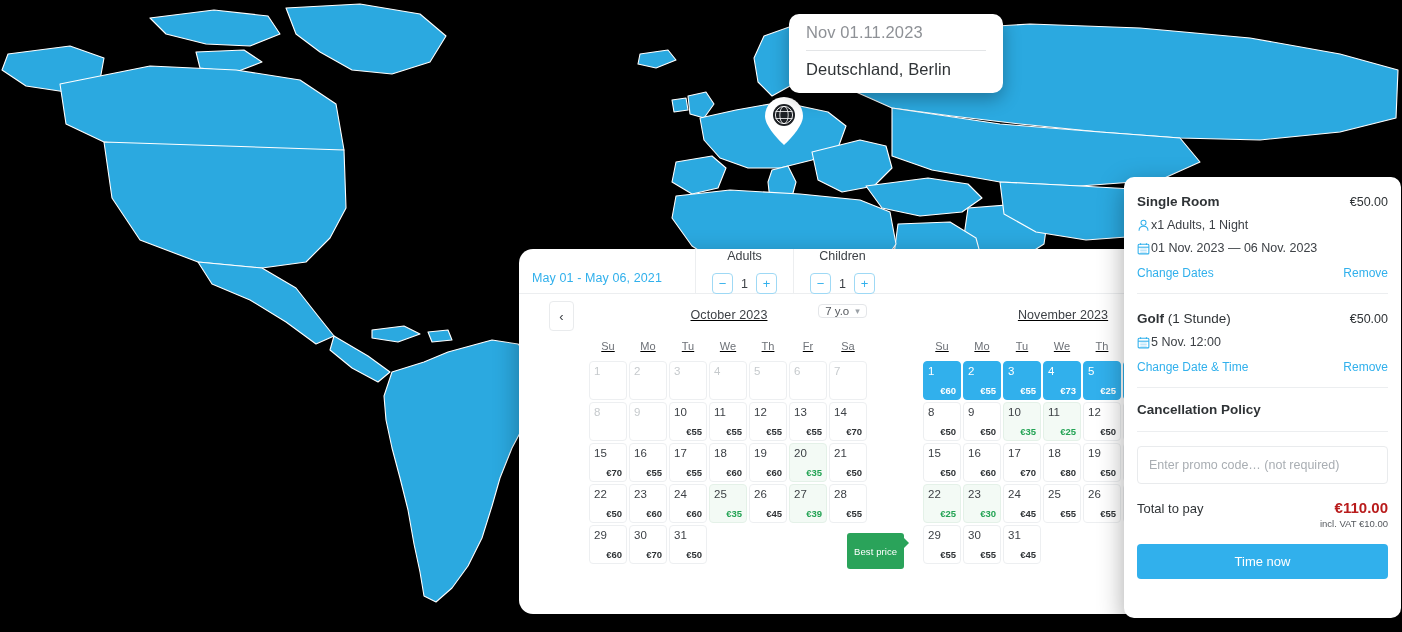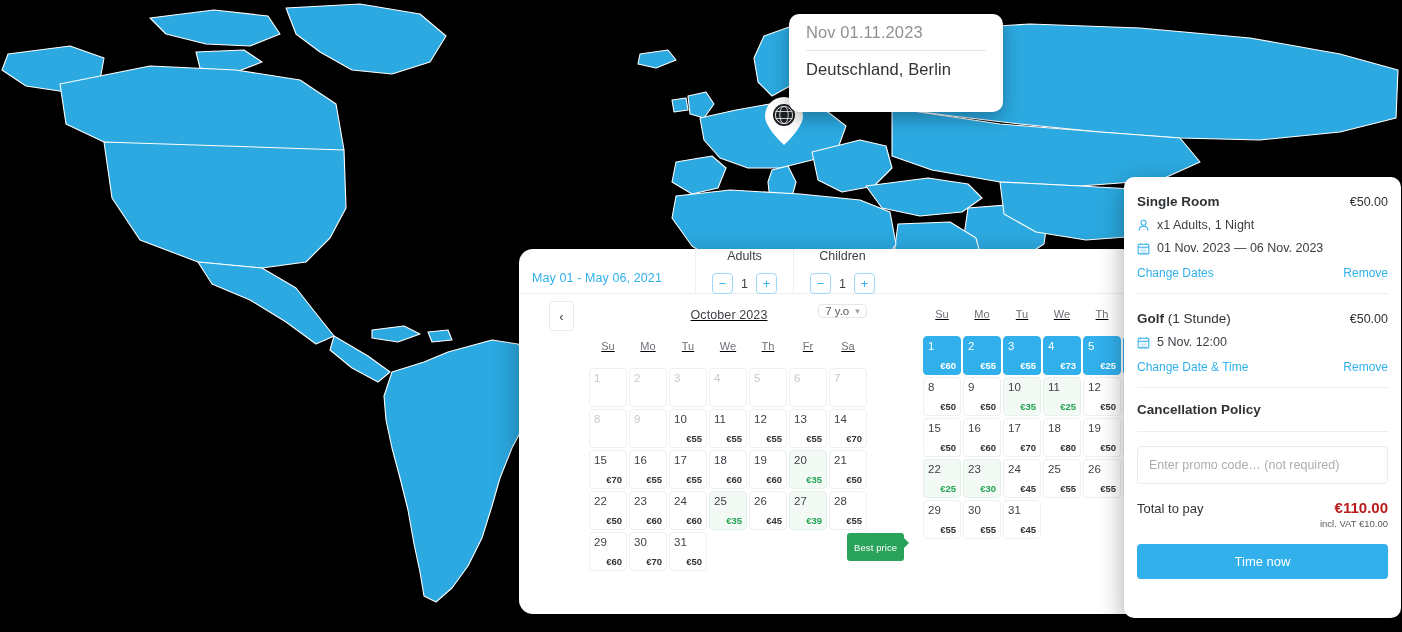--- a/index.html
+++ b/index.html
@@ -14,21 +14,21 @@
   
   #map-layer { position: absolute; inset: 0; }
   #map-layer svg { display: block; width: 1402px; height: 632px; }
   .land { fill: #2BA9E0; stroke: #ffffff; stroke-width: 1.1; stroke-linejoin: round; }
 
   
   #map-pin { position: absolute; left: 762px; top: 96px; width: 44px; height: 50px; }
 
   
   #loc-card {
-    position: absolute; left: 789px; top: 14px; width: 214px; height: 98px;
+    position: absolute; left: 789px; top: 14px; width: 214px; height: 79px;
     background: #fff; border-radius: 10px;
     box-shadow: 0 6px 18px rgba(0,0,0,.30);
     padding: 9px 17px 0 17px;
   }
   #loc-card .date {
     font-size: 16.5px; color: #8e9196; letter-spacing: .1px;
     padding-bottom: 8px; border-bottom: 1px solid #e3e5e7;
   }
   #loc-card .place { font-size: 16.5px; color: #2f3336; padding-top: 9px; letter-spacing: .1px; }
 
@@ -73,37 +73,37 @@
     background: #fff; display: flex; align-items: center; justify-content: center;
     color: #3d4146; font-size: 13px; cursor: pointer;
   }
   .months { display: flex; gap: 52px; padding-left: 69px; text-decoration: underline; }
   .month { width: 282px; }
   .month-title {
     text-align: center; font-size: 12.5px; color: #3d4146;
     margin-bottom: 18px; letter-spacing: .1px;
   }
   .dow-row, .week-row { display: grid; grid-template-columns: repeat(7, 40px); gap: 0px; }
-  .dow { font-size: 11px; color: #6d7177; text-align: center; padding-bottom: 15px; }
+  .dow { font-size: 11px; color: #6d7177; text-align: center; padding-bottom: 8px; }
   .cell {
     width: 38px; height: 39px; margin: 1px;
     border: 1px solid #edeff1; border-radius: 4px;
     position: relative; background: #fff; cursor: pointer;
   }
   .cell.empty { border: none; background: transparent; cursor: default; }
   .cell .d { position: absolute; left: 4px; top: 3px; font-size: 11.5px; color: #3d4146; }
   .cell .p { position: absolute; right: 4px; bottom: 3px; font-size: 9.5px; font-weight: bold; color: #2f3336; }
   .cell.muted .d { color: #c6cacd; }
   .cell.deal { background: #f3faf5; border-color: #e4f1e8; }
   .cell.deal .p { color: #23a354; }
   .cell.sel { background: #31b0ec; border-color: #31b0ec; }
   .cell.sel .d, .cell.sel .p { color: #fff; }
 
   #best-price {
-    position: absolute; left: 847px; top: 533px; height: 28px;
+    position: absolute; left: 847px; top: 533px; height: 36px;
     background: #2aa35a; color: #fff; border-radius: 3px;
     font-size: 9.5px; display: flex; align-items: center; padding: 0 7px;
     z-index: 12; letter-spacing: .1px;
   }
   #best-price:after {
     content: ""; position: absolute; right: -5px; top: 5px;
     border-top: 5px solid transparent; border-bottom: 5px solid transparent;
     border-left: 5px solid #2aa35a;
   }
 
@@ -112,21 +112,21 @@
     position: absolute; left: 1124px; top: 177px; width: 277px; height: 441px;
     background: #fff; border-radius: 10px;
     box-shadow: 0 8px 26px rgba(0,0,0,.34);
     padding: 0 13px; z-index: 20;
   }
   .bk-row { display: flex; justify-content: space-between; align-items: baseline; }
   .bk-title { font-size: 13.5px; color: #2f3336; padding-top: 17px; }
   .bk-title b { font-weight: bold; }
   .bk-title span.norm { font-weight: normal; }
   .bk-price { font-size: 12.5px; color: #2f3336; padding-top: 17px; }
-  .bk-meta { display: flex; align-items: center; gap: 7px; font-size: 12.5px; color: #3d4146; margin-top: 9px; }
+  .bk-meta { display: flex; align-items: center; gap: 1px; font-size: 12.5px; color: #3d4146; margin-top: 9px; }
   .bk-links { display: flex; justify-content: space-between; margin-top: 11px; font-size: 12px; }
   .bk-links a { color: #31b0ec; text-decoration: none; cursor: pointer; }
   .bk-divider { height: 1px; background: #eceef0; margin-top: 13px; }
   .bk-h { font-size: 13.5px; font-weight: bold; color: #2f3336; margin-top: 14px; }
   .bk-p { font-size: 12.5px; color: #3d4146; line-height: 1.42; margin-top: 5px; }
   #promo {
     width: 100%; height: 38px; margin-top: 14px;
     border: 1px solid #e9ebed; border-radius: 4px;
     padding: 0 11px; font-size: 12.5px; color: #3d4146;
     font-family: "Liberation Sans", sans-serif; outline: none; background: #fff;
@@ -404,20 +404,21 @@
                 <div class="d">31</div>
                 <div class="p">€50</div>
               </div>
               <div class="cell empty"></div>
               <div class="cell empty"></div>
               <div class="cell empty"></div>
               <div class="cell empty"></div>
             </div>
           </div>
           <div class="month">
+            <div class="month-title">November 2023</div>
             <div class="dow-row">
               <div class="dow">Su</div>
               <div class="dow">Mo</div>
               <div class="dow">Tu</div>
               <div class="dow">We</div>
               <div class="dow">Th</div>
               <div class="dow">Fr</div>
               <div class="dow">Sa</div>
             </div>
             <div class="week-row">

